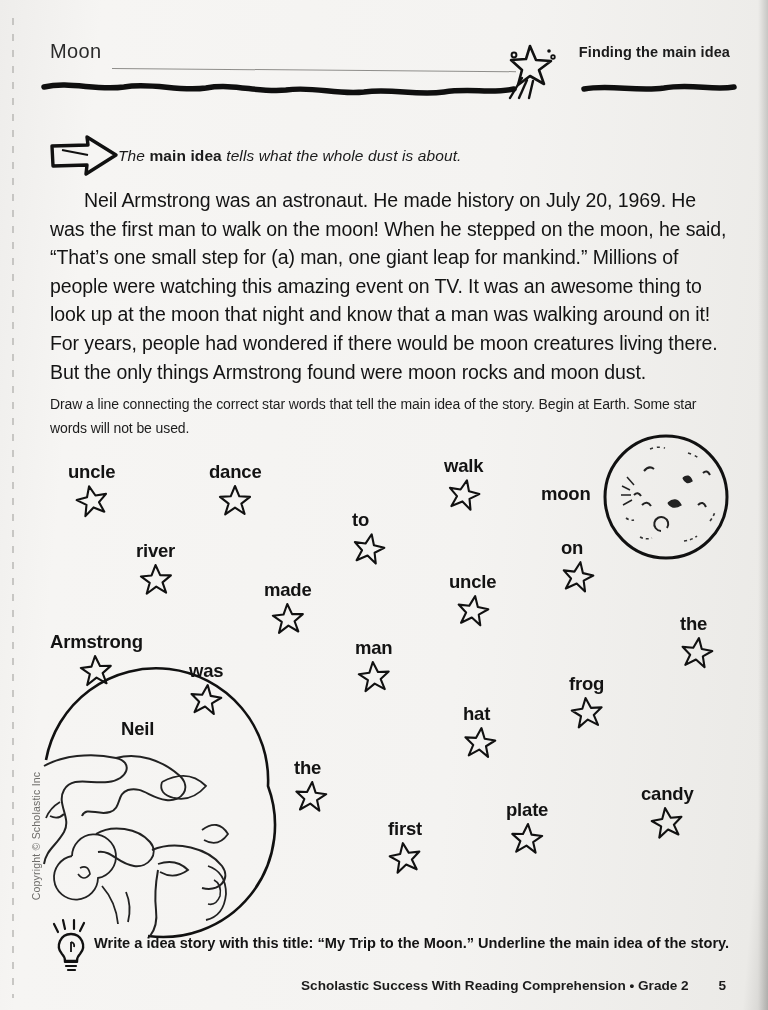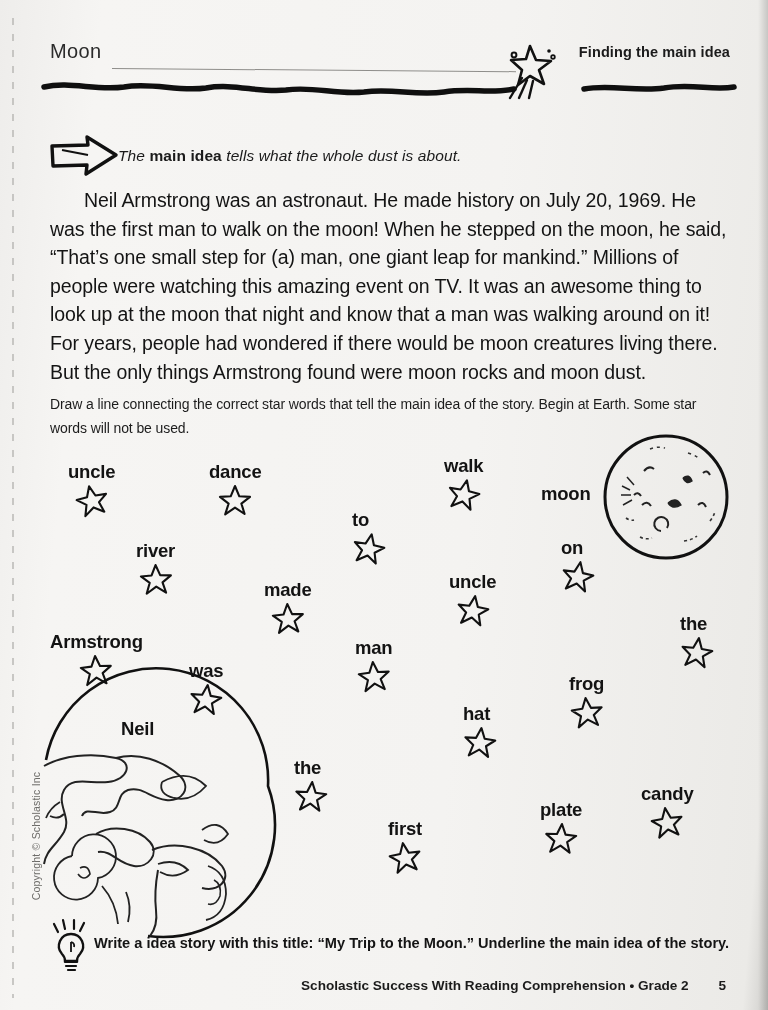--- a/index.html
+++ b/index.html
@@ -311,21 +311,21 @@
         </span>
       </div>
       <div class="word-star" style="left: 641px; top: 784px;">
         <span class="w">candy</span>
         <span class="s">
           <svg viewBox="0 0 34 32" style="transform:rotate(-8deg)">
             <path d="M17 2 L21.3 12.3 L32 12.9 L23.4 19.6 L26.6 30 L17 23.6 L7.2 30.4 L10.6 19.6 L2 12.9 L12.7 12.3 Z" fill="none" stroke="#111" stroke-width="2.1" stroke-linejoin="round"></path>
           </svg>
         </span>
       </div>
-      <div class="word-star" style="left: 506px; top: 800px; margin-left: 34px;">
+      <div class="word-star" style="left: 506px; top: 800px;">
         <span class="w">plate</span>
         <span class="s">
           <svg viewBox="0 0 34 32" style="transform:rotate(4deg)">
             <path d="M17 2 L21.3 12.3 L32 12.9 L23.4 19.6 L26.6 30 L17 23.6 L7.2 30.4 L10.6 19.6 L2 12.9 L12.7 12.3 Z" fill="none" stroke="#111" stroke-width="2.1" stroke-linejoin="round"></path>
           </svg>
         </span>
       </div>
       <div class="word-star" style="left: 388px; top: 819px;">
         <span class="w">first</span>
         <span class="s">

